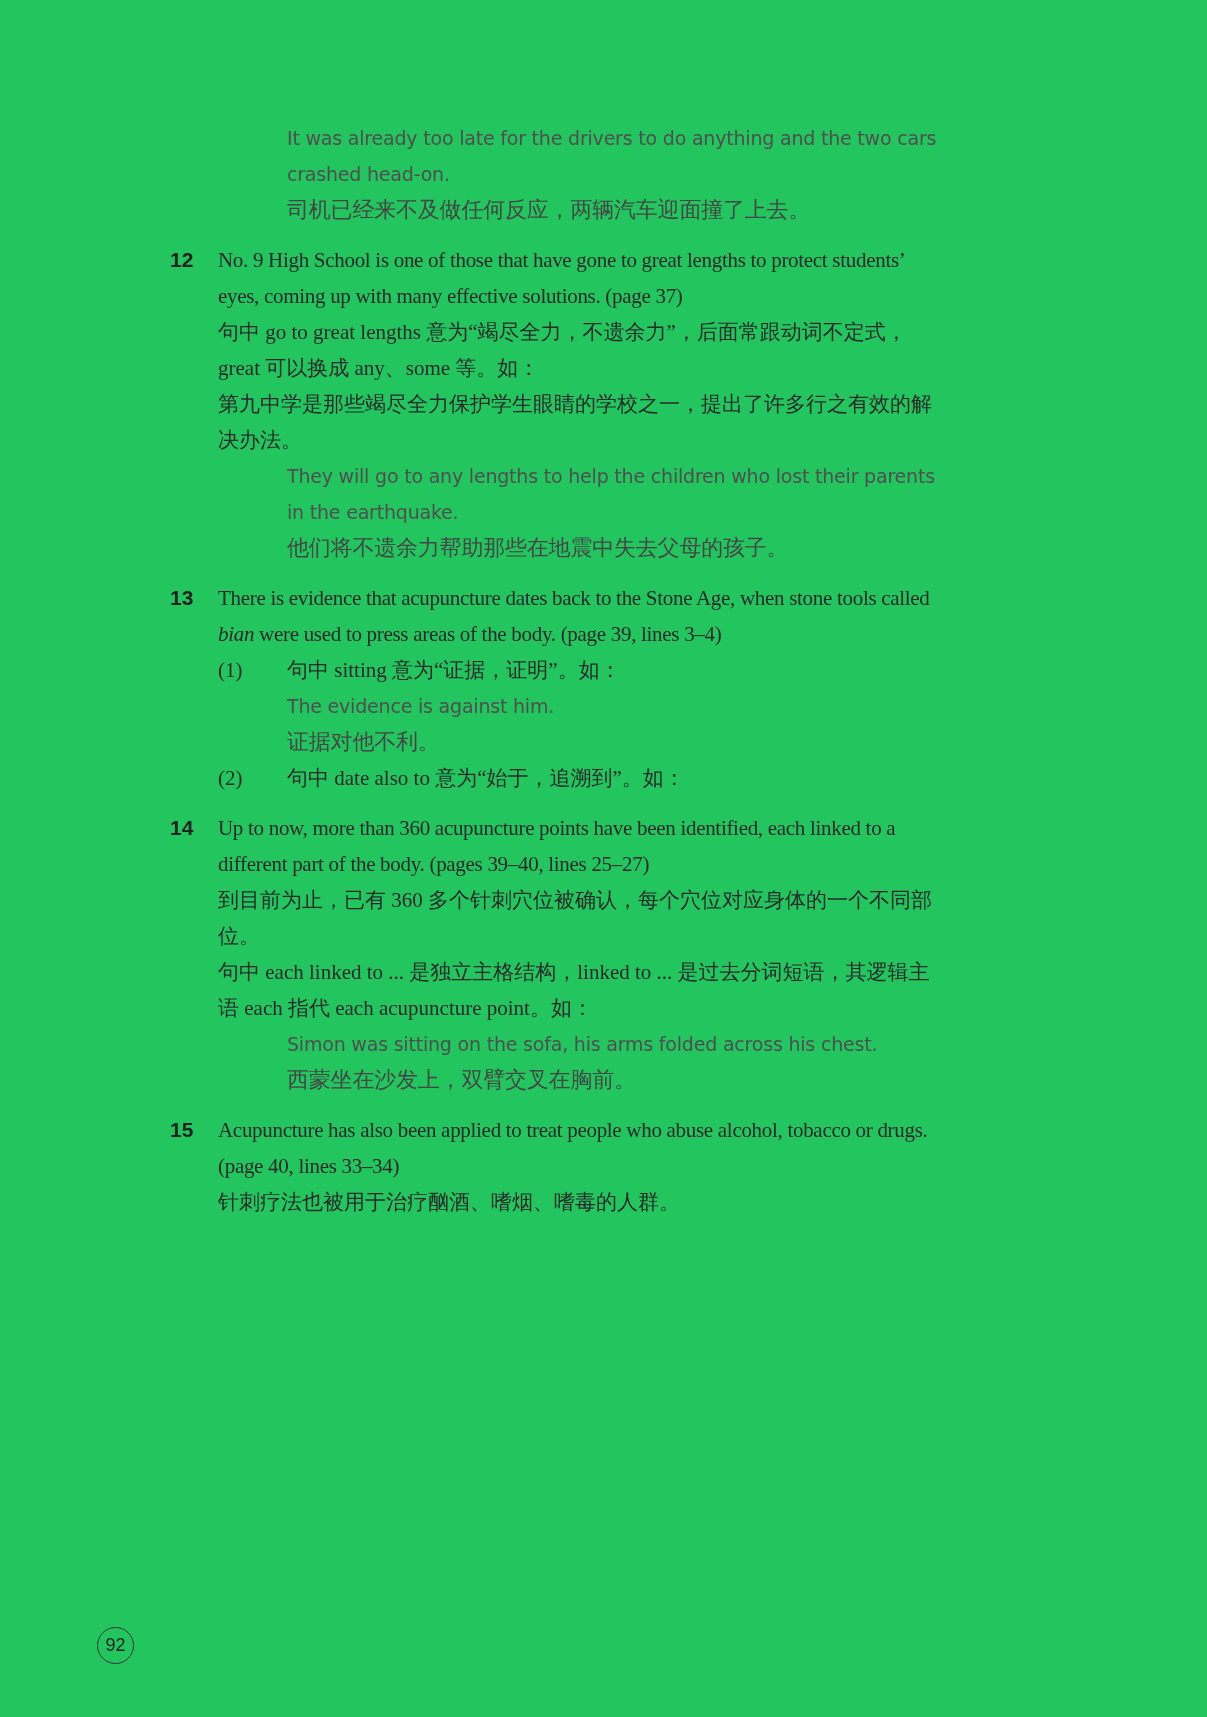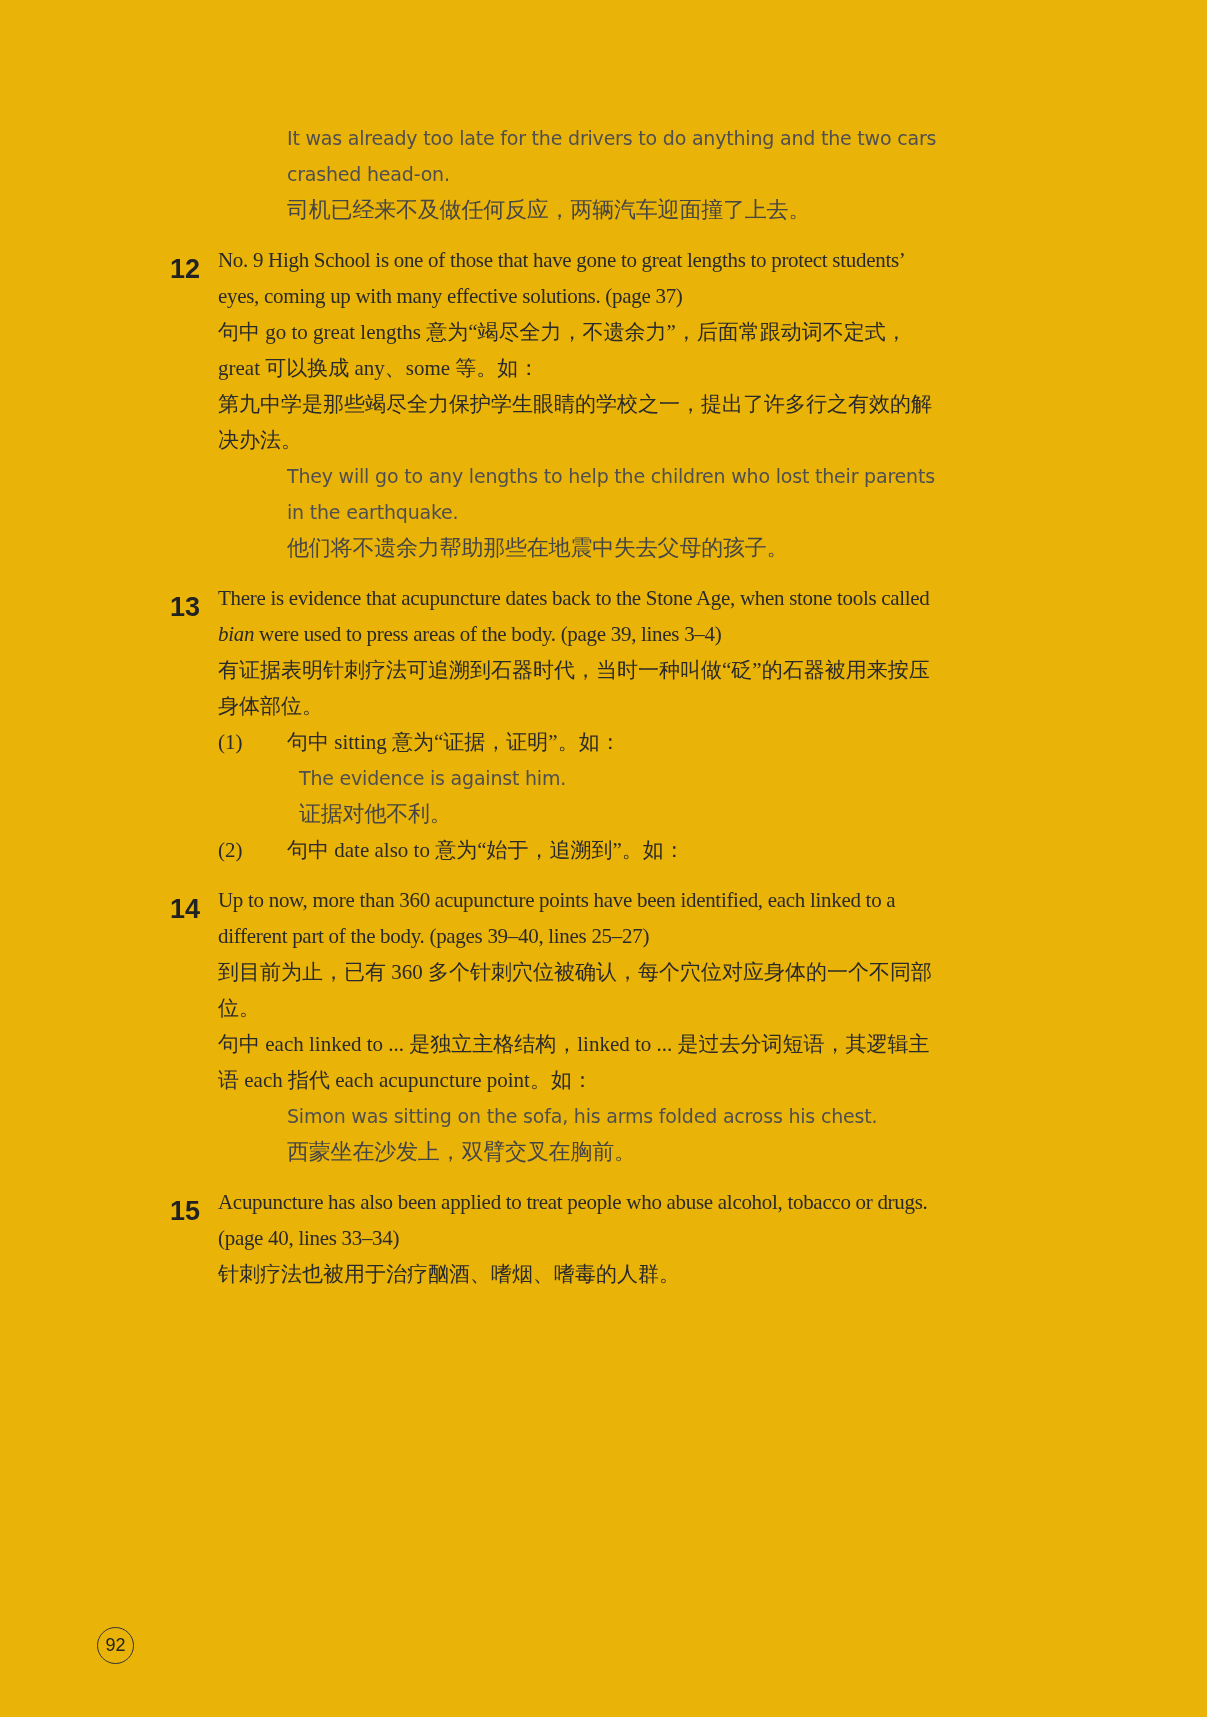--- a/index.html
+++ b/index.html
@@ -1,20 +1,20 @@
 <!DOCTYPE html>
 <html><head>
 <meta charset="utf-8">
 <style>
   html,body{margin:0;padding:0;background:#ffffff;}
   .page{
     position:relative;
     width:1207px;
     height:1717px;
-    background:#eab308;
+    background:#22c55e;
     color:#2a2a2a;
     font-family:"Liberation Serif", serif;
     overflow:hidden;
   }
   .content{
     position:absolute;
     left:170px;
     top:120px;
     width:772px;
   }
@@ -23,24 +23,23 @@
   .item{
     display:flex;
     margin-top:14px;
     align-items:flex-start;
   }
   .num{
     width:48px;
     flex:0 0 48px;
     font-family:"Liberation Sans", sans-serif;
     font-weight:bold;
-    font-size:27px;
+    font-size:21px;
     line-height:36px;
     color:#222222;
-    margin-top:9px;
   }
   .body{
     flex:1;
     font-size:21px;
     line-height:36px;
   }
   .en{letter-spacing:-0.3px;}
   .zh{letter-spacing:0;}
   .it{font-style:italic;}
   
@@ -69,21 +68,21 @@
   .sub-label{
     width:69px;
     flex:0 0 69px;
     font-size:21px;
     line-height:36px;
   }
   .sub-body{
     flex:1;
   }
   .sub-body .example-block{
-    margin-left:12px;
+    margin-left:0;
   }
   
   .page-number{
     position:absolute;
     left:97px;
     top:1615px;
     width:37px;
     height:37px;
     border:1.6px solid #333333;
     border-radius:50%;
@@ -118,21 +117,20 @@
           <p class="ex-en">They will go to any lengths to help the children who lost their parents in the earthquake.</p>
           <p class="ex-zh">他们将不遗余力帮助那些在地震中失去父母的孩子。</p>
         </div>
       </div>
     </div>
 
     <div class="item">
       <div class="num">13</div>
       <div class="body">
         <p class="en"><span>There is evidence that acupuncture dates back to the Stone Age, when stone tools called </span><span class="it">bian</span><span> were used to press areas of the body. (page 39, lines 3–4)</span></p>
-        <p class="zh">有证据表明针刺疗法可追溯到石器时代，当时一种叫做“砭”的石器被用来按压身体部位。</p>
 
         <div class="sub">
           <div class="sub-label">(1)</div>
           <div class="sub-body">
             <p class="zh">句中 sitting 意为“证据，证明”。如：</p>
             <div class="example-block">
               <p class="ex-en">The evidence is against him.</p>
               <p class="ex-zh">证据对他不利。</p>
             </div>
           </div>

